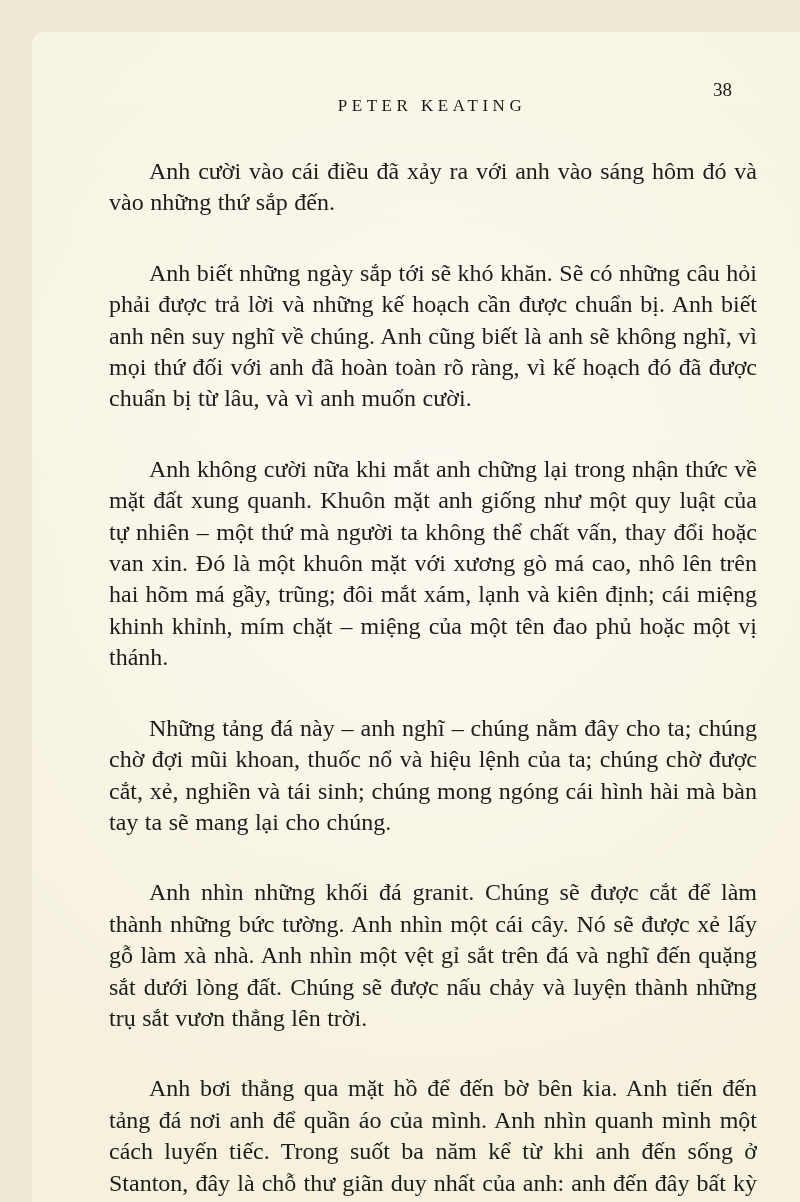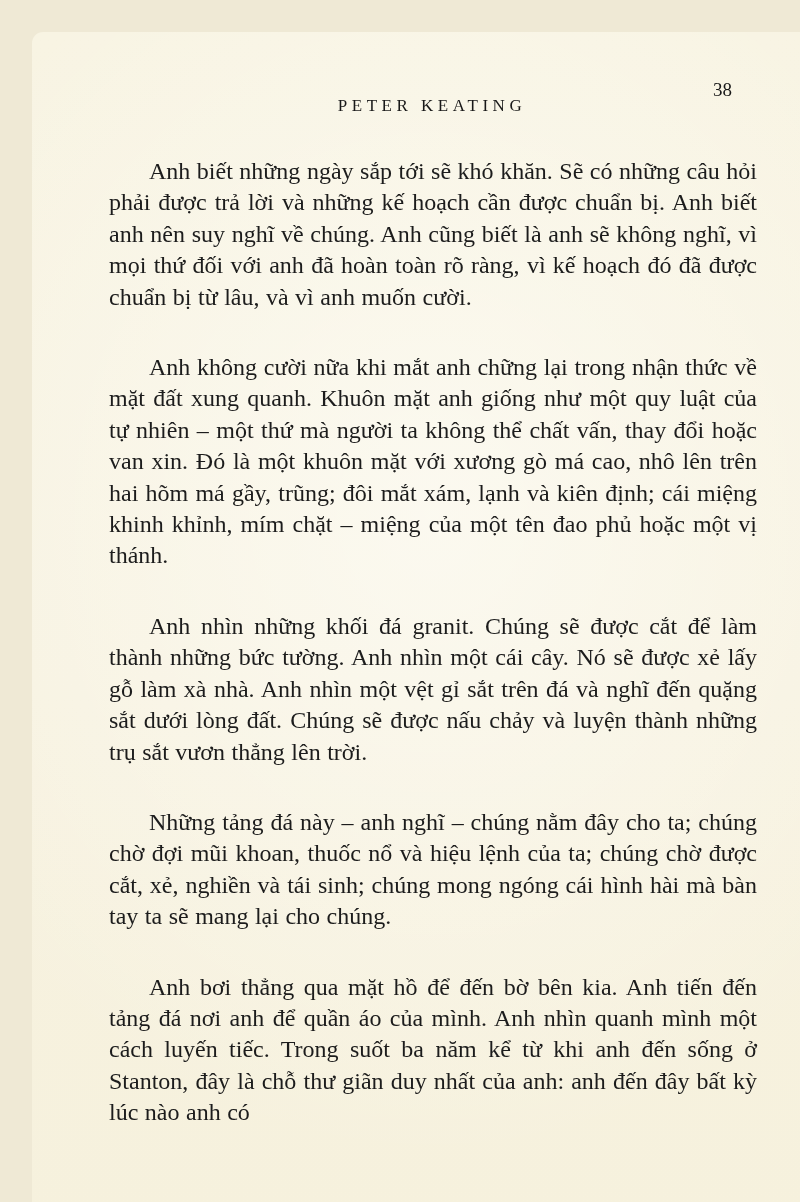--- a/index.html
+++ b/index.html
@@ -74,20 +74,21 @@
 <body>
 
 <div class="page">
 
   <header class="running-header">
     <span class="running-head">PETER KEATING</span>
     <span class="page-number">38</span>
   </header>
 
   <main class="page-body">
+    <p>Anh cười vào cái điều đã xảy ra với anh vào sáng hôm đó và vào những thứ sắp đến.</p>
     <p>Anh biết những ngày sắp tới sẽ khó khăn. Sẽ có những câu hỏi phải được trả lời và những kế hoạch cần được chuẩn bị. Anh biết anh nên suy nghĩ về chúng. Anh cũng biết là anh sẽ không nghĩ, vì mọi thứ đối với anh đã hoàn toàn rõ ràng, vì kế hoạch đó đã được chuẩn bị từ lâu, và vì anh muốn cười.</p>
     <p>Anh không cười nữa khi mắt anh chững lại trong nhận thức về mặt đất xung quanh. Khuôn mặt anh giống như một quy luật của tự nhiên – một thứ mà người ta không thể chất vấn, thay đổi hoặc van xin. Đó là một khuôn mặt với xương gò má cao, nhô lên trên hai hõm má gầy, trũng; đôi mắt xám, lạnh và kiên định; cái miệng khinh khỉnh, mím chặt – miệng của một tên đao phủ hoặc một vị thánh.</p>
+    <p>Những tảng đá này – anh nghĩ – chúng nằm đây cho ta; chúng chờ đợi mũi khoan, thuốc nổ và hiệu lệnh của ta; chúng chờ được cắt, xẻ, nghiền và tái sinh; chúng mong ngóng cái hình hài mà bàn tay ta sẽ mang lại cho chúng.</p>
     <p>Anh nhìn những khối đá granit. Chúng sẽ được cắt để làm thành những bức tường. Anh nhìn một cái cây. Nó sẽ được xẻ lấy gỗ làm xà nhà. Anh nhìn một vệt gỉ sắt trên đá và nghĩ đến quặng sắt dưới lòng đất. Chúng sẽ được nấu chảy và luyện thành những trụ sắt vươn thẳng lên trời.</p>
-    <p>Những tảng đá này – anh nghĩ – chúng nằm đây cho ta; chúng chờ đợi mũi khoan, thuốc nổ và hiệu lệnh của ta; chúng chờ được cắt, xẻ, nghiền và tái sinh; chúng mong ngóng cái hình hài mà bàn tay ta sẽ mang lại cho chúng.</p>
     <p>Anh bơi thẳng qua mặt hồ để đến bờ bên kia. Anh tiến đến tảng đá nơi anh để quần áo của mình. Anh nhìn quanh mình một cách luyến tiếc. Trong suốt ba năm kể từ khi anh đến sống ở Stanton, đây là chỗ thư giãn duy nhất của anh: anh đến đây bất kỳ lúc nào anh có</p>
   </main>
 
 </div>
 
 </body></html>

